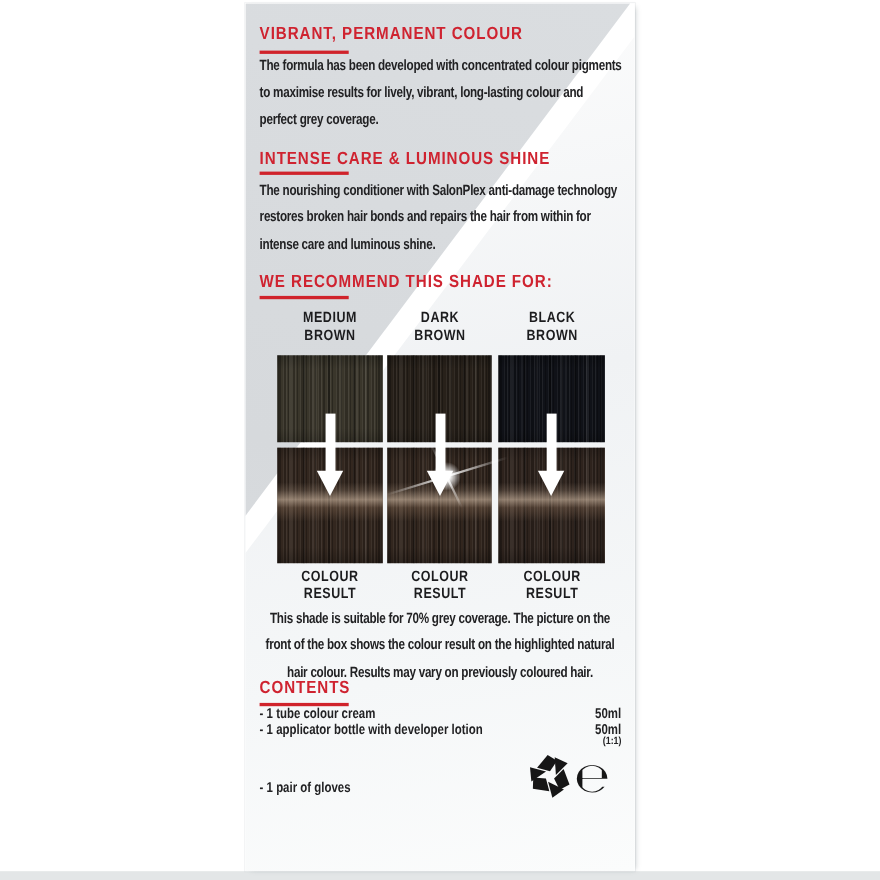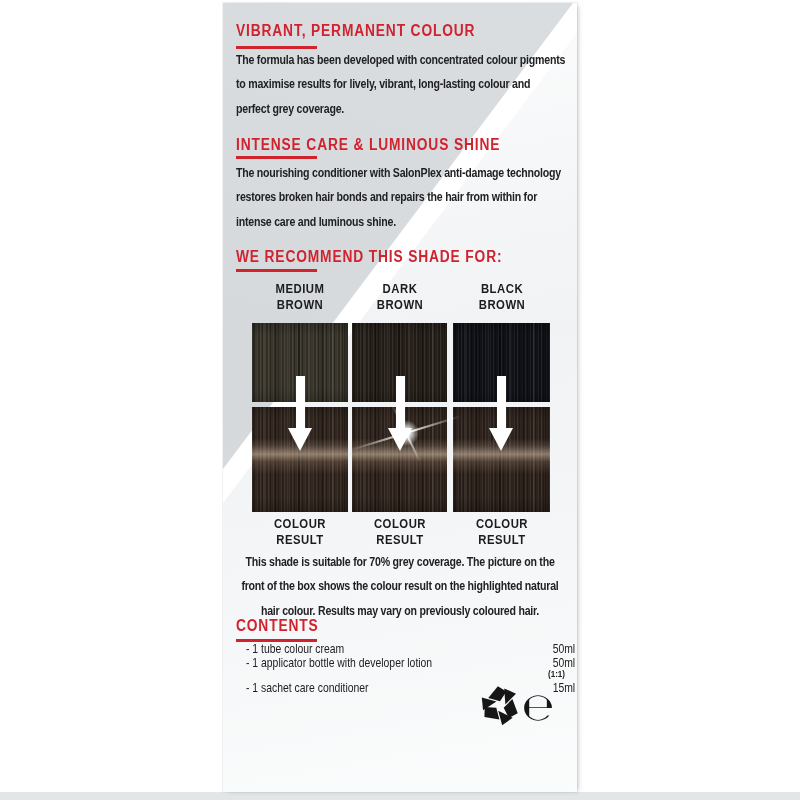--- a/index.html
+++ b/index.html
@@ -51,22 +51,22 @@
   .arrow-head{position:absolute;top:425px;width:0;height:0;
     border-left:12px solid transparent;border-right:12px solid transparent;border-top:23px solid #ffffff;}
 
   .sparkle{position:absolute;left:183px;top:430px;width:0;height:0;}
   .sparkle .ray{position:absolute;background:linear-gradient(90deg,rgba(255,255,255,0),rgba(255,255,255,.95),rgba(255,255,255,0));}
   .sparkle .ray.a{width:116px;height:2px;left:-58px;top:-1px;transform:rotate(-17deg);}
   .sparkle .ray.b{width:64px;height:2px;left:-32px;top:-1px;transform:rotate(64deg);}
   .sparkle .core{position:absolute;left:-14px;top:-14px;width:28px;height:28px;
     background:radial-gradient(circle,#ffffff 0 3px,rgba(255,255,255,.7) 6px,rgba(255,255,255,0) 13px);}
 
-  .crow{position:absolute;left:23px;width:329px;display:flex;justify-content:space-between;
-    color:#212123;font-weight:400;font-size:13px;line-height:14px;gap:16px;}
+  .crow{position:absolute;left:13px;width:329px;display:flex;justify-content:space-between;
+    color:#212123;font-weight:700;font-size:13px;line-height:14px;gap:16px;}
   .crow .lbl{display:inline-block;transform:scaleX(.80);transform-origin:0 50%;white-space:nowrap;}
   .crow .amt{display:inline-block;transform:scaleX(.80);transform-origin:100% 50%;white-space:nowrap;}
   .ratio{position:absolute;left:13px;width:329px;top:665px;text-align:right;color:#212123;
     font-weight:700;font-size:9.5px;transform:scaleX(.85);transform-origin:100% 0;}
   .recycle{position:absolute;left:254px;top:679px;}
   .esign{position:absolute;left:299px;top:684px;color:#161616;font-size:38px;line-height:40px;
     font-weight:400;font-family:"DejaVu Sans",sans-serif;}
 </style>
 </head>
 <body>
@@ -155,23 +155,22 @@
 
     <div class="crow" style="top:639px">
       <span class="lbl">- 1 tube colour cream</span>
       <span class="amt">50ml</span>
     </div>
     <div class="crow" style="top:653px">
       <span class="lbl">- 1 applicator bottle with developer lotion</span>
       <span class="amt">50ml</span>
     </div>
     <div class="ratio">(1:1)</div>
-    <div class="crow" style="top:678px">
-      <span class="lbl">- 1 sachet care conditioner</span>
-      <span class="amt">15ml</span>
+    <div class="crow" style="top:706px">
+      <span class="lbl">- 1 pair of gloves</span>
     </div>
 
     <div class="recycle">
       <svg width="46" height="47" viewBox="-21 -22 42 44">
         <g fill="#161616">
           <g>
             <path d="M-11,-7 L-2,-18 L6,-13 L0,-4 Z"></path>
             <path d="M4,-16 L15,-11 L5,-1 Z"></path>
           </g>
           <g transform="rotate(120)">

